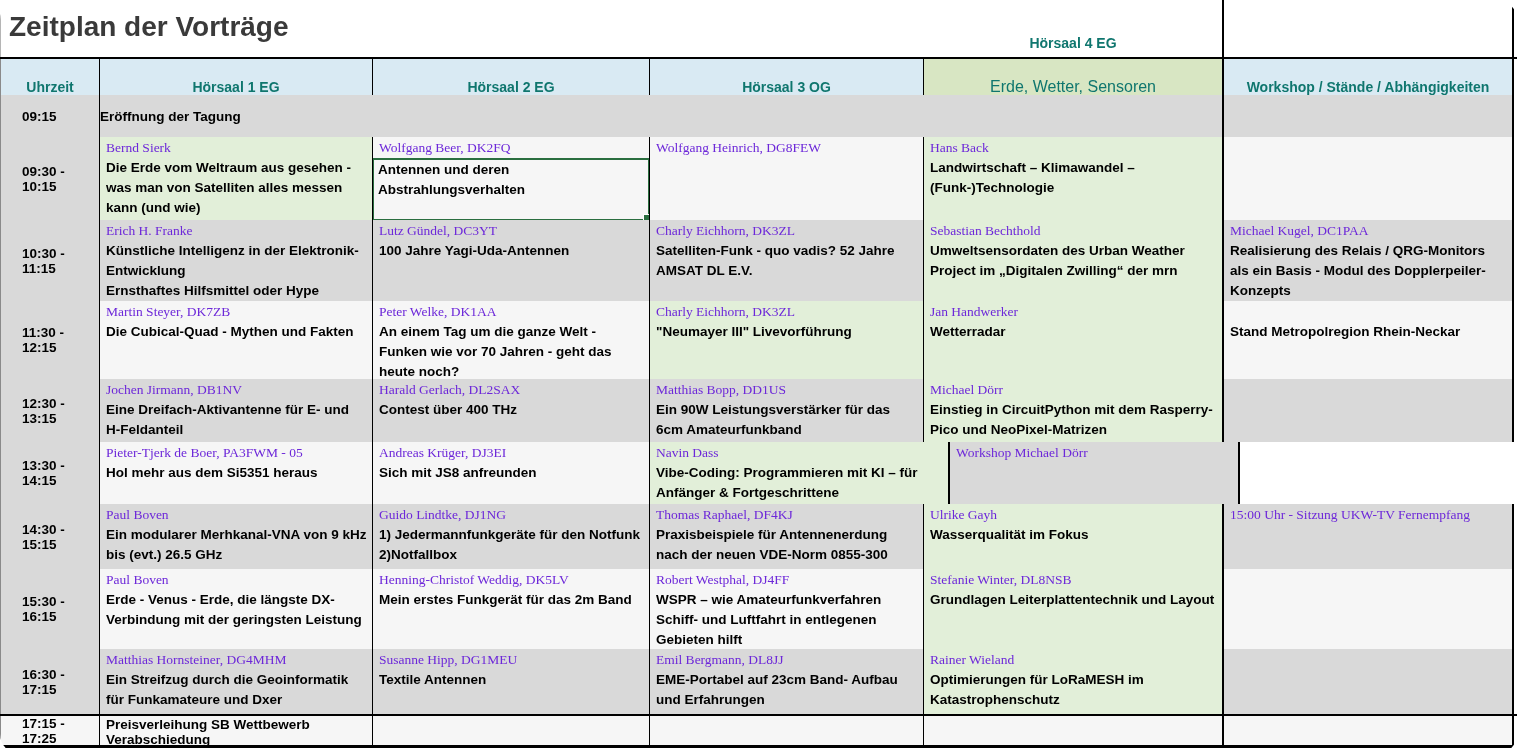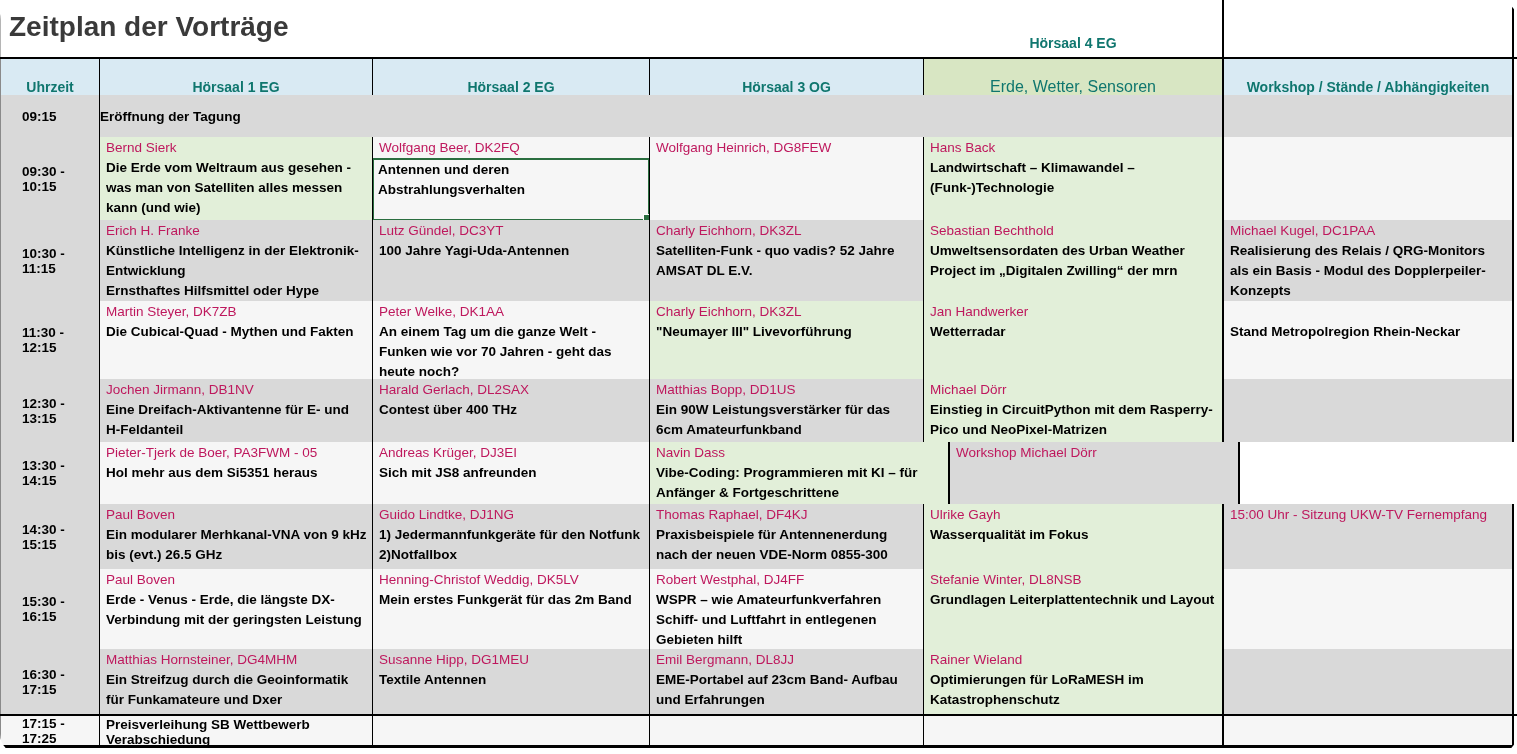--- a/index.html
+++ b/index.html
@@ -26,21 +26,21 @@
   .hsub{font-weight:normal;font-size:16px;}
   
   .row{display:flex;box-sizing:border-box;}
   .timecell{box-sizing:border-box;width:100px;border-right:1px solid var(--ink);border-left:1px solid #8a8a8a;
             display:flex;align-items:center;padding-left:21px;font-weight:bold;font-size:13.5px;background:var(--gray);}
   .cell{box-sizing:border-box;border-right:1px solid var(--ink);padding:1px 5px 1px 6px;overflow:hidden;
         position:relative;font-size:13.5px;line-height:20px;}
   .cell.c4{border-right:none;}
   .cell.c5{border-left:2px solid var(--ink);border-right:2px solid var(--ink);}
   .bg-white{background:var(--white);} .bg-gray{background:var(--gray);} .bg-green{background:var(--green);}
-  .speaker{color:#be185d;font-weight:normal;min-height:20px;white-space:nowrap;overflow:hidden;}
+  .speaker{color:#6d28d9;font-weight:normal;min-height:20px;white-space:nowrap;overflow:hidden;font-family:Liberation Serif, serif;}
   .talk-title{font-weight:bold;color:#000;white-space:pre-line;}
   
   .merged{box-sizing:border-box;width:1122px;background:var(--gray);display:flex;align-items:center;}
   .merged .opening-label{width:273px;text-align:left;font-weight:bold;font-size:13.5px;}
   
   .selection{position:absolute;left:-1px;right:-1px;top:21px;bottom:-1px;border:2px solid var(--sel);padding:0 4px;z-index:4;}
   .fill-handle{position:absolute;right:-4px;bottom:-4px;width:7px;height:7px;background:var(--sel);border:1px solid #fff;z-index:5;}
   
   .row-final{border-top:2px solid var(--ink);border-bottom:3px solid var(--ink);}
   .row-final .cell{line-height:15px;padding-top:1px;}

